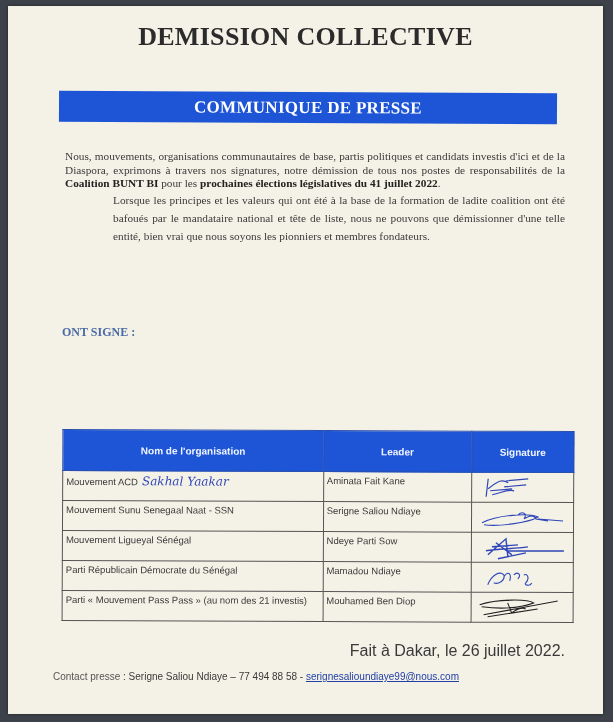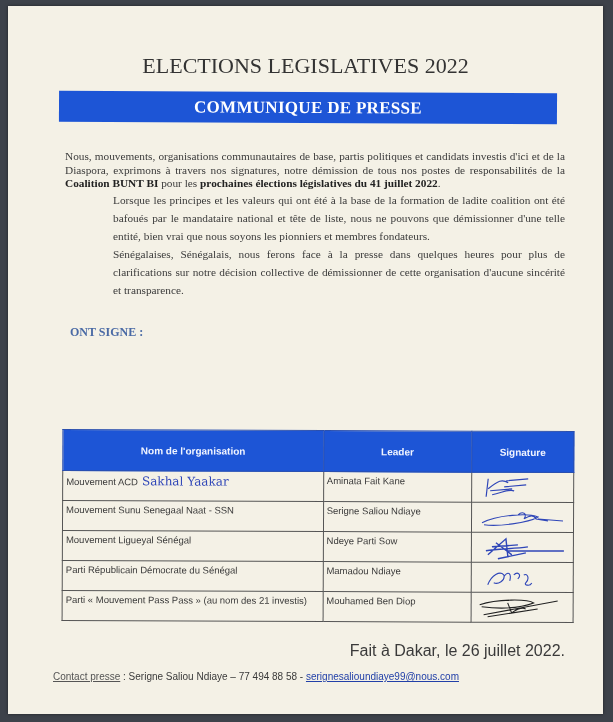--- a/index.html
+++ b/index.html
@@ -39,67 +39,66 @@
     .body-text {
       position: absolute; left: 57px; top: 144px; width: 500px;
       font-size: 11.3px; line-height: 13.5px; color: #3b3b3b;
       text-align: justify;
     }
     .body-text p { margin: 0; }
     .body-text .gap { line-height: 18px; margin-left: 48px; }
     .body-text b { color: #222; }
     .signed {
       position: absolute; left: 54px; top: 319px;
-      font-weight: bold; font-size: 12px; color: #4a6aa5; margin-left: 8px;
+      font-weight: bold; font-size: 12px; color: #4a6aa5;
     }
     table.sig {
       position: absolute; left: 54px; top: 424px;
       width: 512px; border-collapse: collapse;
       font-family: "Liberation Sans", sans-serif; font-size: 9.5px; color: #3a3a3a;
       transform: rotate(0.25deg);
     }
     table.sig th {
       background: #1d55d6; color: #f0f4ff; height: 38px;
       font-weight: bold; font-size: 10px; border: 1px solid #2a4fae;
     }
     table.sig td {
       border: 1px solid #555; height: 26px; vertical-align: top;
       padding: 3px 3px 0 3px; background: transparent;
     }
     .handwrite {
-      font-family: "DejaVu Serif", serif; 
+      font-family: "DejaVu Serif", serif; font-style: italic;
       color: #2f46b8; font-size: 12px; margin-left: 4px;
     }
     .sigcell { position: relative; }
     .sigcell svg { position: absolute; left: 6px; top: 2px; }
     .date-line {
       position: absolute; right: 38px; top: 636px;
       font-family: "Liberation Sans", sans-serif; font-size: 16px; color: #3a3a3a;
     }
     .contact {
       position: absolute; left: 45px; top: 665px;
       font-family: "Liberation Sans", sans-serif; font-size: 10px; color: #3a3a3a;
     }
-    .contact .lbl { text-decoration: underline; color: #555; margin-top: 36px; }
+    .contact .lbl { color: #555; margin-top: 36px; }
     .contact a { color: #2240a8; text-decoration: underline; }
   </style>
 </head>
 <body>
 
 <div class="paper">
-  <div class="title2">ELECTIONS LEGISLATIVES 2022</div>
+  <div class="title1">DEMISSION COLLECTIVE</div>
 
   <div class="banner">
     <span>COMMUNIQUE DE PRESSE</span>
   </div>
 
   <div class="body-text">
     <p><span>Nous, mouvements, organisations communautaires de base, partis politiques et candidats investis d'ici et de la Diaspora, exprimons à travers nos signatures, notre démission de tous nos postes de responsabilités de la </span><b>Coalition BUNT BI</b><span> pour les </span><b>prochaines élections législatives du 41 juillet 2022</b><span>.</span></p>
     <p class="gap">Lorsque les principes et les valeurs qui ont été à la base de la formation de ladite coalition ont été bafoués par le mandataire national et tête de liste, nous ne pouvons que démissionner d'une telle entité, bien vrai que nous soyons les pionniers et membres fondateurs.</p>
-    <p class="gap">Sénégalaises, Sénégalais, nous ferons face à la presse dans quelques heures pour plus de clarifications sur notre décision collective de démissionner de cette organisation d'aucune sincérité et transparence.</p>
   </div>
 
   <div class="signed">ONT SIGNE :</div>
 
   <table class="sig">
     <colgroup>
         <col style="width:51%">
         <col style="width:29%">
         <col style="width:20%">
       </colgroup>

